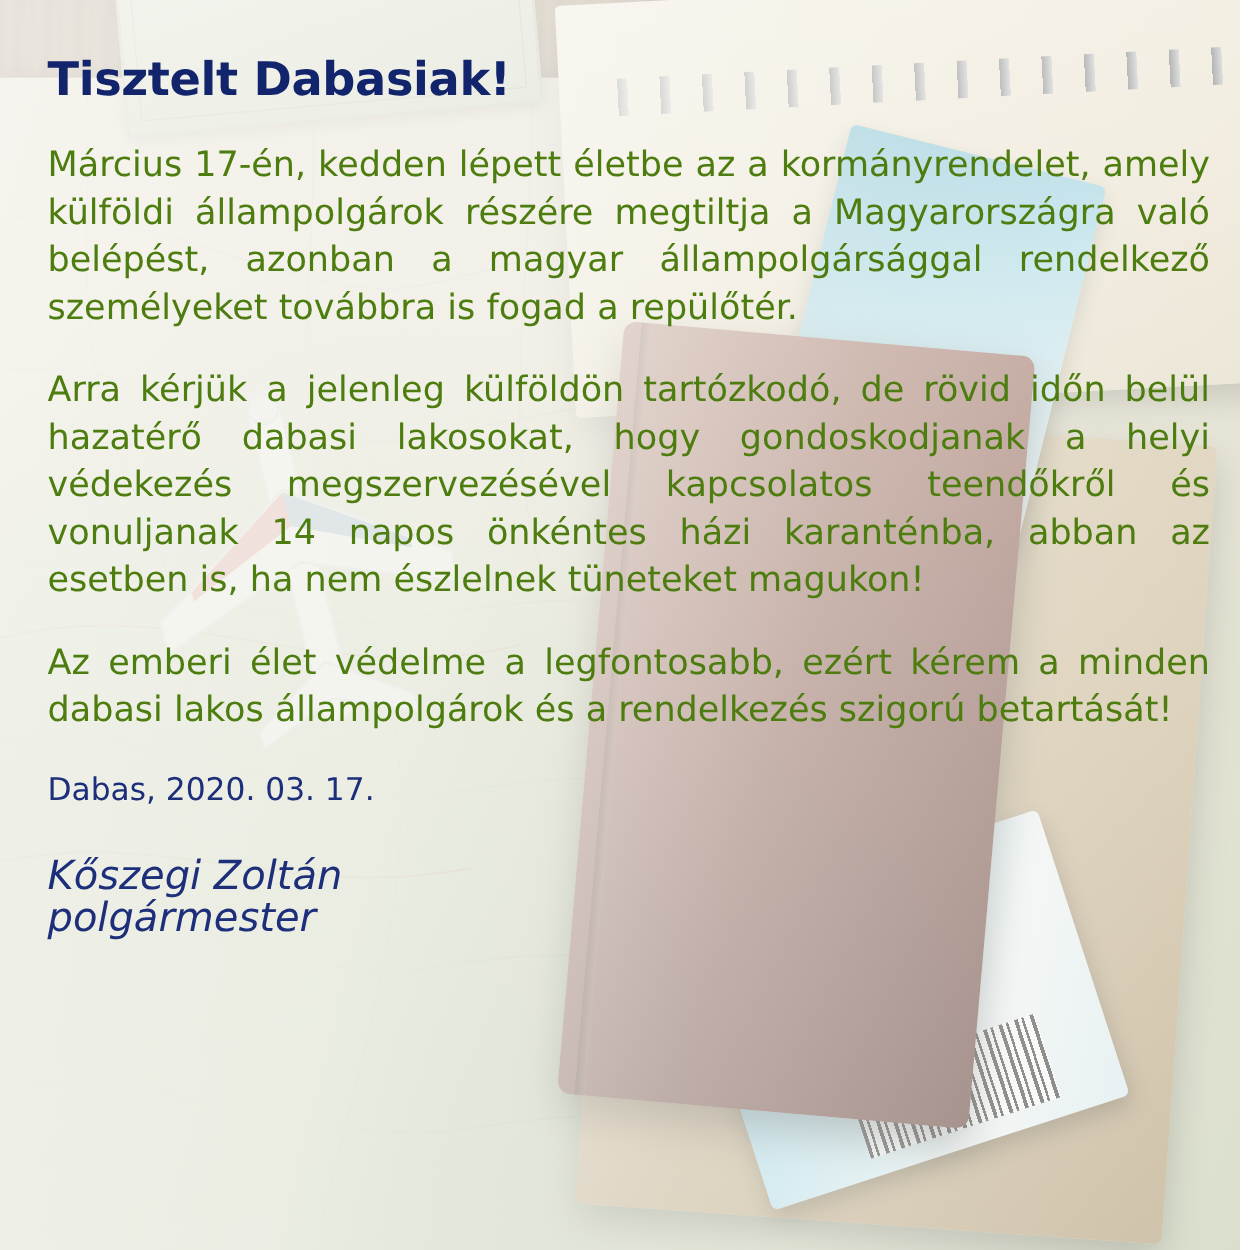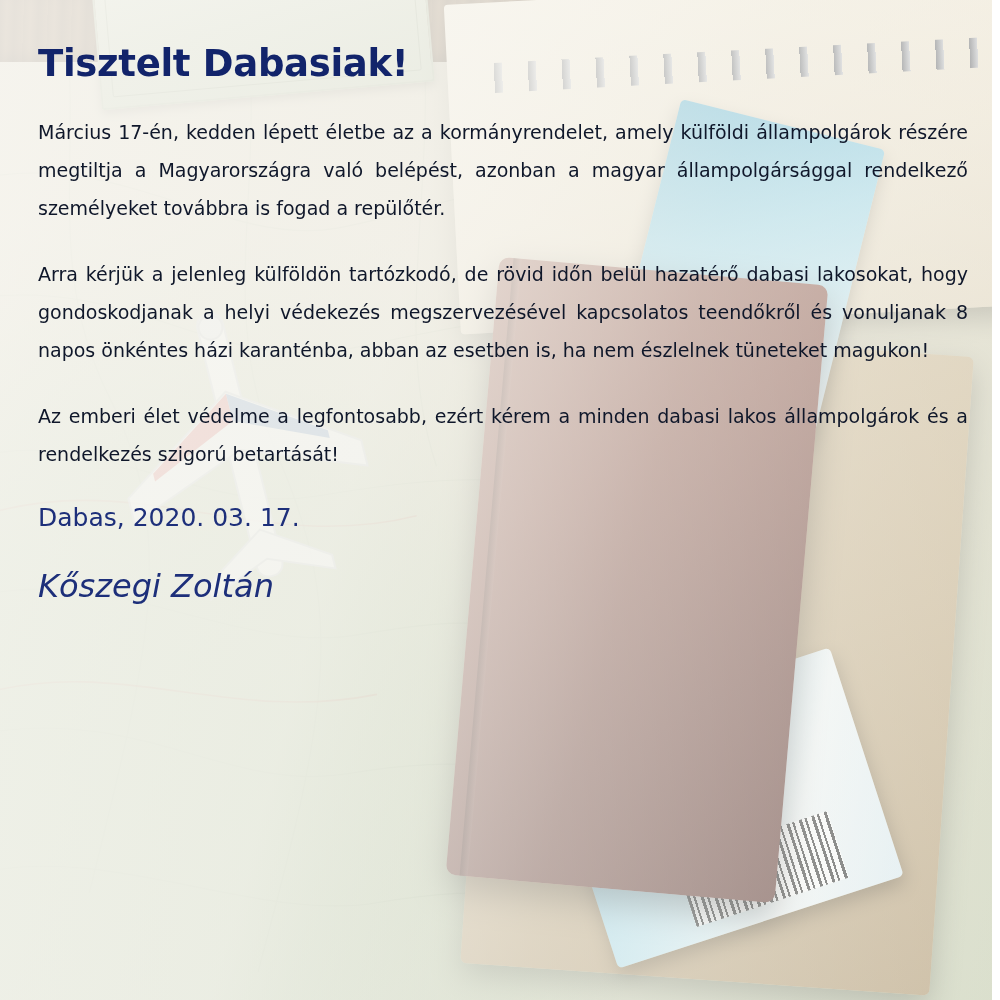--- a/index.html
+++ b/index.html
@@ -189,23 +189,23 @@
   .headline {
     font-family: "DejaVu Sans", sans-serif;
     font-weight: bold;
     font-size: 37px;
     color: #12246b;
     letter-spacing: -0.3px;
     margin: 0 0 28px 0;
   }
 
   .para {
-    font-size: 19px;
+    font-size: 28px;
     line-height: 38px;
-    color: #0f172a;
+    color: #4d7c0f;
     text-align: justify;
     margin: 0 0 28px 0;
     width: 930px;
   }
 
   .date {
     font-size: 25px;
     line-height: 34px;
     color: #1d2f7a;
     margin: 10px 0 34px 0;
@@ -266,23 +266,24 @@
   </svg>
 
   <div class="bg-layer bg-wash"></div>
 
   <div class="content">
 
     <h1 class="headline">Tisztelt Dabasiak!</h1>
 
     <p class="para">Március 17-én, kedden lépett életbe az a kormányrendelet, amely külföldi állampolgárok részére megtiltja a Magyarországra való belépést, azonban a magyar állampolgársággal rendelkező személyeket továbbra is fogad a repülőtér.</p>
 
-    <p class="para">Arra kérjük a jelenleg külföldön tartózkodó, de rövid időn belül hazatérő dabasi lakosokat, hogy gondoskodjanak a helyi védekezés megszervezésével kapcsolatos teendőkről és vonuljanak 8 napos önkéntes házi karanténba, abban az esetben is, ha nem észlelnek tüneteket magukon!</p>
+    <p class="para">Arra kérjük a jelenleg külföldön tartózkodó, de rövid időn belül hazatérő dabasi lakosokat, hogy gondoskodjanak a helyi védekezés megszervezésével kapcsolatos teendőkről és vonuljanak 14 napos önkéntes házi karanténba, abban az esetben is, ha nem észlelnek tüneteket magukon!</p>
 
 
     <p class="para">Az emberi élet védelme a legfontosabb, ezért kérem a minden dabasi lakos állampolgárok és a rendelkezés szigorú betartását!</p>
 
     <p class="date">Dabas, 2020. 03. 17.</p>
 
     <p class="sign">Kőszegi Zoltán</p>
+    <p class="sign">polgármester</p>
 
   </div>
 </div>
 
 </body></html>

